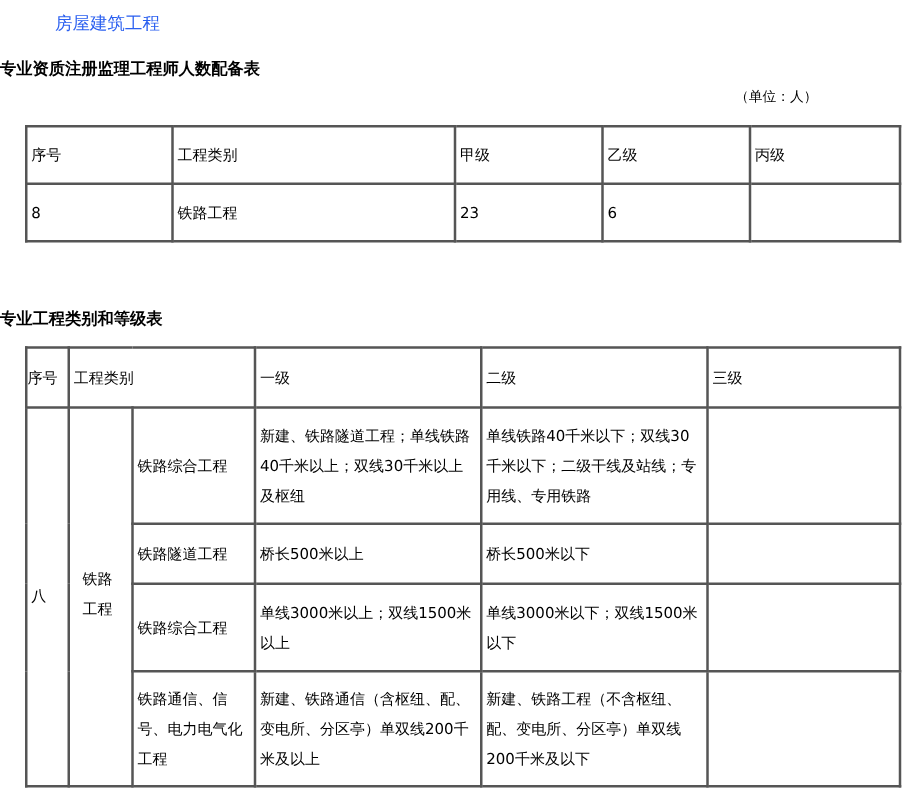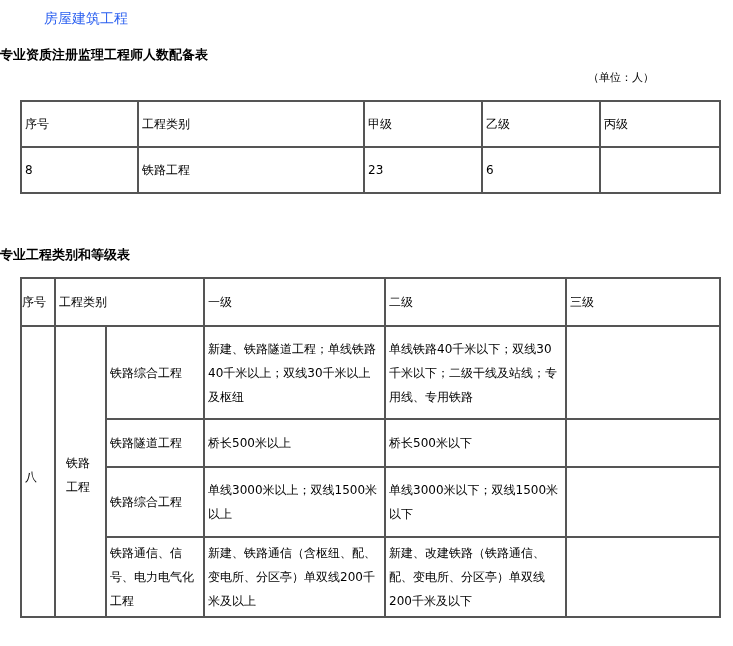--- a/index.html
+++ b/index.html
@@ -83,20 +83,20 @@
     <td>桥长500米以上</td>
     <td>桥长500米以下</td>
     <td></td>
   </tr>
   <tr style="height:70px">
     <td>铁路综合工程</td>
     <td>单线3000米以上；双线1500米以上</td>
     <td>单线3000米以下；双线1500米以下</td>
     <td></td>
   </tr>
-  <tr style="height:80px">
+  <tr style="height:92px">
     <td>铁路通信、信号、电力电气化工程</td>
     <td>新建、铁路通信（含枢纽、配、变电所、分区亭）单双线200千米及以上</td>
-    <td>新建、改建铁路（铁路通信、配、变电所、分区亭）单双线200千米及以下</td>
+    <td>新建、铁路工程（不含枢纽、配、变电所、分区亭）单双线200千米及以下</td>
     <td></td>
   </tr>
 </tbody>
   </table>
 
 </body></html>

